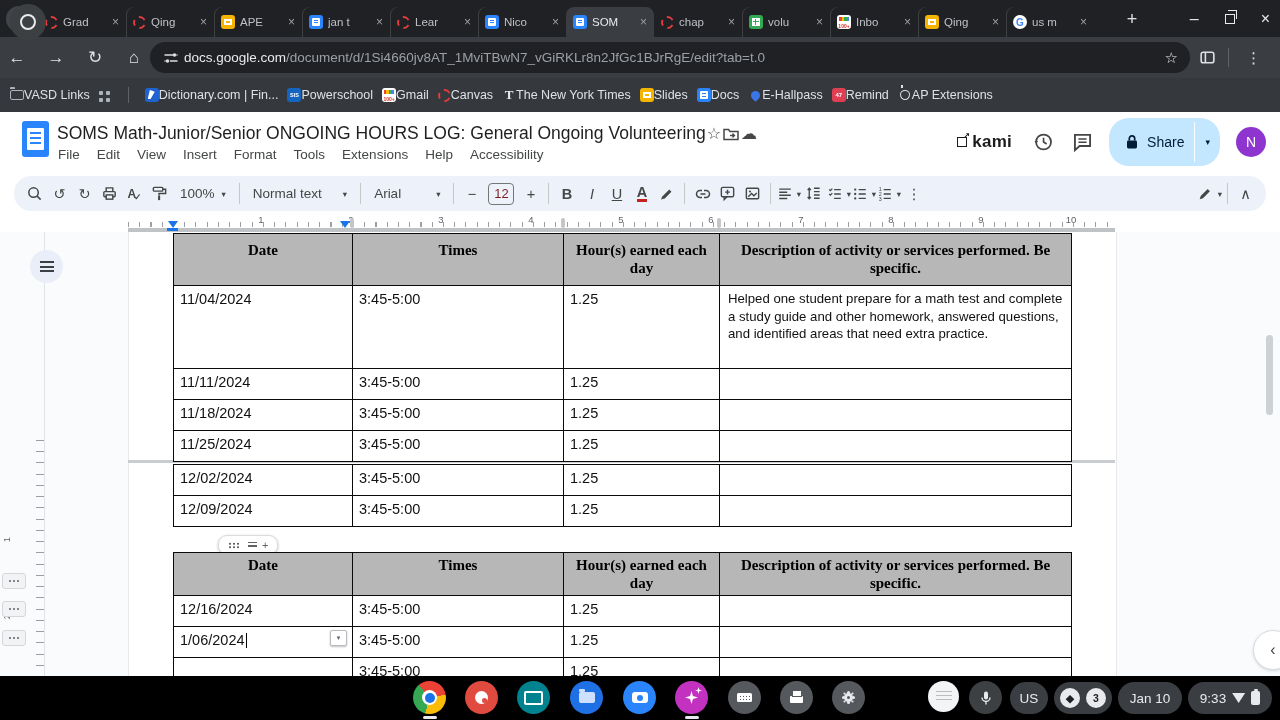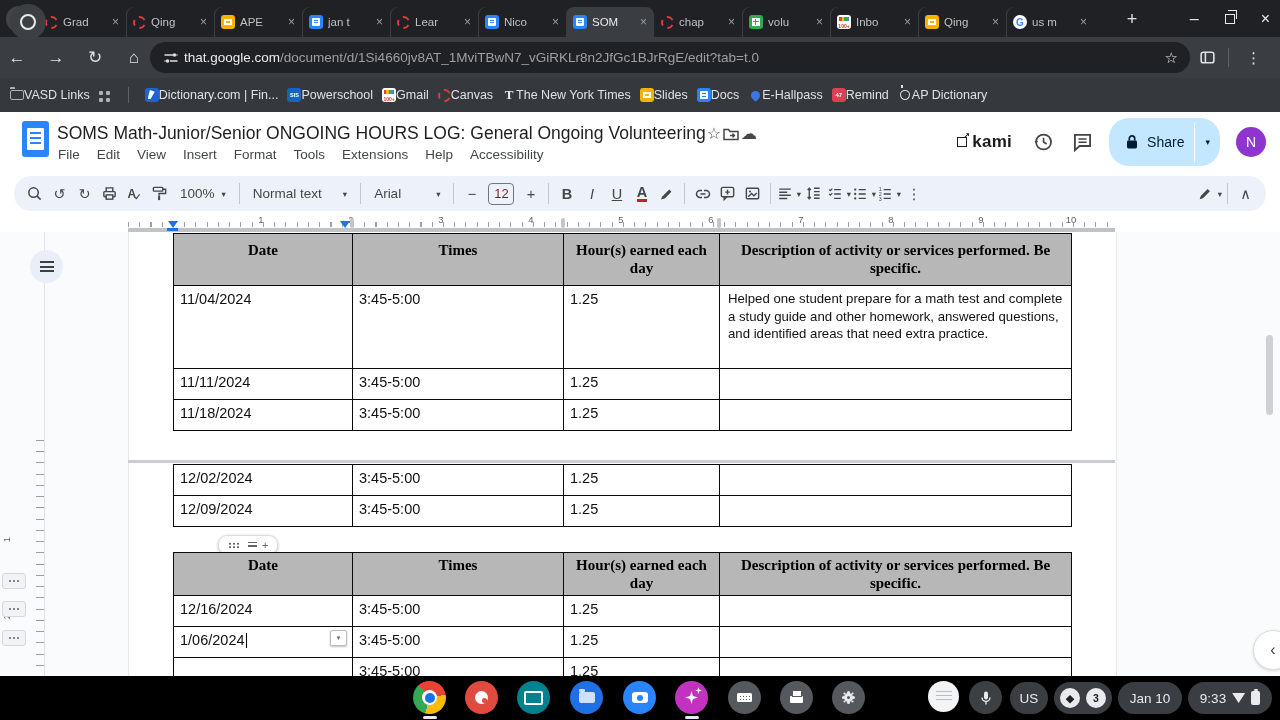--- a/index.html
+++ b/index.html
@@ -266,21 +266,21 @@
   <span>↻</span>
   <span>⌂</span>
 </div>
 <div class="abs omni">
   <svg class="ic" width="18" height="18" viewBox="0 0 18 18">
     <path d="M2.5 6h9M14.5 6h1M2.5 12h1M8 12h7.5" stroke="#dadce0" stroke-width="1.5" fill="none"></path>
     <circle cx="12.5" cy="6" r="1.8" fill="#dadce0"></circle>
       <circle cx="5.5" cy="12" r="1.8" fill="#dadce0"></circle>
   </svg>
   <span style="width:4px"></span>
-  <span class="host">that.google.com</span>
+  <span class="host">docs.google.com</span>
     <span class="path">/document/d/1Si4660jv8AT_1MviTBwN7_vGiRKLr8n2JfGc1BJrRgE/edit?tab=t.0</span>
   <span class="star">☆</span>
 </div>
 <div class="abs afterbox" style="left:1198px">
   <svg class="ic" width="19" height="19" viewBox="0 0 18 18">
       <rect x="3" y="4" width="12" height="10" rx="2" fill="none" stroke="#dfe3e6" stroke-width="1.5"></rect>
       <path d="M7 4v10" stroke="#dfe3e6" stroke-width="1.5"></path>
     </svg>
 </div>
 <div class="abs" style="left:1228px;top:48px;width:1px;height:19px;background:#5f6368"></div>
@@ -328,21 +328,21 @@
       <span>E-Hallpass</span>
     </div>
   <div class="bm">
       <span class="fv fv-remind">47</span>
       <span>Remind</span>
     </div>
   <div class="bm">
       <span class="fv">
         <span class="fv-ap"></span>
       </span>
-      <span>AP Dictionary</span>
+      <span>AP Extensions</span>
     </div>
 </div>
 
 <div class="abs dochead"></div>
 <div class="abs dlogo"></div>
 <div class="abs titlerow">
   <span class="dtitle">SOMS Math-Junior/Senior ONGOING HOURS LOG: General Ongoing Volunteering</span>
   <span class="hico">☆</span>
   <svg class="ic" width="18" height="18" viewBox="0 0 18 18">
     <path d="M2 4.5h4.5L8 6.5h8v8H2z" fill="none" stroke="#444746" stroke-width="1.5"></path>
@@ -587,20 +587,26 @@
       <td>3:45-5:00</td>
       <td>1.25</td>
       <td class="dcell"></td>
     </tr>
     <tr style="height:31px">
       <td>11/18/2024</td>
       <td>3:45-5:00</td>
       <td>1.25</td>
       <td class="dcell"></td>
     </tr>
+    <tr style="height:31px">
+      <td>11/25/2024</td>
+      <td>3:45-5:00</td>
+      <td>1.25</td>
+      <td class="dcell"></td>
+    </tr>
   </tbody>
     </table>
 
   <table class="dtable" style="top:232px">
     <colgroup>
         <col style="width:179px">
         <col style="width:211px">
         <col style="width:156px">
         <col style="width:352px">
       </colgroup>

